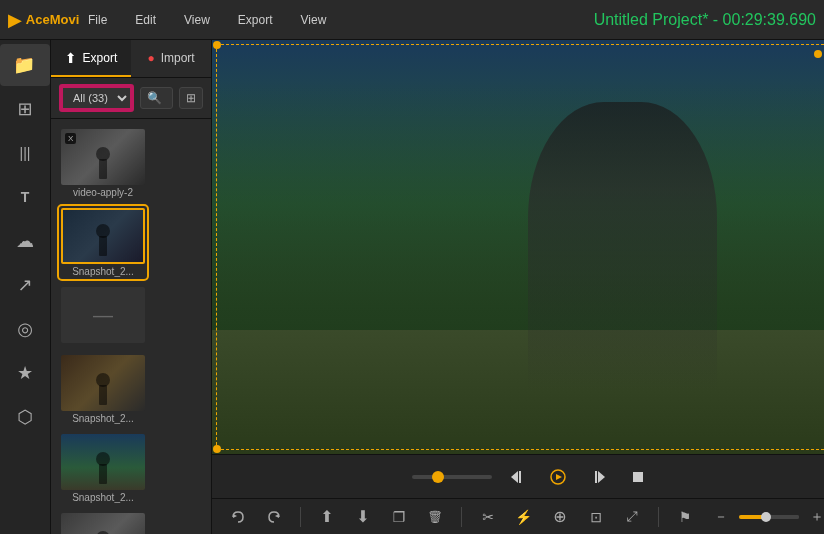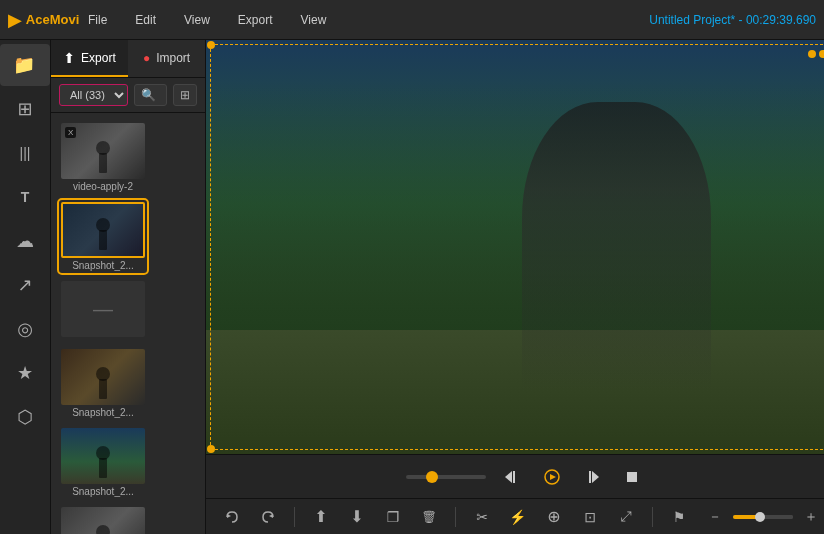--- a/index.html
+++ b/index.html
@@ -5,41 +5,41 @@
     * { box-sizing: border-box; margin: 0; padding: 0; }
     body { width: 824px; height: 534px; overflow: hidden; font-family: Arial, sans-serif; font-size: 12px; background: #1e1e1e; color: #ccc; user-select: none; }
 
     
     #topbar { display: flex; align-items: center; height: 40px; background: #2a2a2a; border-bottom: 1px solid #111; padding: 0 8px; }
     #logo { width: 70px; display: flex; align-items: center; gap: 4px; }
     #logo-icon { color: #f0a500; font-size: 18px; }
     #logo-text { color: #f0a500; font-weight: bold; font-size: 13px; }
     #menu-items { display: flex; gap: 8px; flex: 1; }
     .menu-item { padding: 4px 10px; color: #ccc; cursor: pointer; border-radius: 3px; font-size: 12px; }
-    #title-bar { margin-left: auto; color: #0ea5e9; font-size: 12px; }
+    #title-bar { margin-left: auto; color: #22c55e; font-size: 16px; }
 
     
     #main { display: flex; height: calc(534px - 40px); }
 
     
     #sidebar { width: 70px; background: #252525; border-right: 1px solid #111; display: flex; flex-direction: column; align-items: center; padding-top: 4px; gap: 2px; }
     .sidebar-btn { width: 50px; height: 42px; display: flex; flex-direction: column; align-items: center; justify-content: center; cursor: pointer; border-radius: 4px; color: #aaa; font-size: 18px; }
     .sidebar-btn:hover, .sidebar-btn.active { background: #3a3a3a; color: #f0a500; }
 
     
     #media-panel { width: 520px; background: #2a2a2a; display: flex; flex-direction: column; border-right: 1px solid #111; }
 
     
     #panel-tabs { display: flex; height: 38px; border-bottom: 1px solid #111; }
     .panel-tab { flex: 1; display: flex; align-items: center; justify-content: center; gap: 6px; cursor: pointer; color: #ccc; font-size: 12px; border-bottom: 2px solid transparent; }
     .panel-tab.active { border-bottom: 2px solid #f0a500; color: #fff; background: #222; }
 
     
     #filter-bar { display: flex; align-items: center; gap: 6px; padding: 6px 8px; border-bottom: 1px solid #111; }
-    #filter-select { background: #333; border: 1px solid #be185d; color: #ccc; padding: 3px 6px; border-radius: 3px; font-size: 11px; cursor: pointer; }
+    #filter-select { background: #333; border: 4px solid #be185d; color: #ccc; padding: 3px 6px; border-radius: 3px; font-size: 11px; cursor: pointer; }
     #search-box { flex: 1; display: flex; align-items: center; background: #333; border: 1px solid #444; border-radius: 3px; padding: 3px 6px; gap: 4px; }
     #search-box input { background: transparent; border: none; outline: none; color: #ccc; font-size: 11px; width: 100%; }
     #grid-toggle { background: #333; border: 1px solid #444; border-radius: 3px; padding: 3px 6px; cursor: pointer; color: #aaa; }
 
     
     #media-grid { flex: 1; overflow-y: auto; padding: 8px; display: flex; flex-wrap: wrap; gap: 6px; align-content: flex-start; position: relative; }
     #media-grid::-webkit-scrollbar { width: 6px; }
     #media-grid::-webkit-scrollbar-track { background: #222; }
     #media-grid::-webkit-scrollbar-thumb { background: #555; border-radius: 3px; }
 

